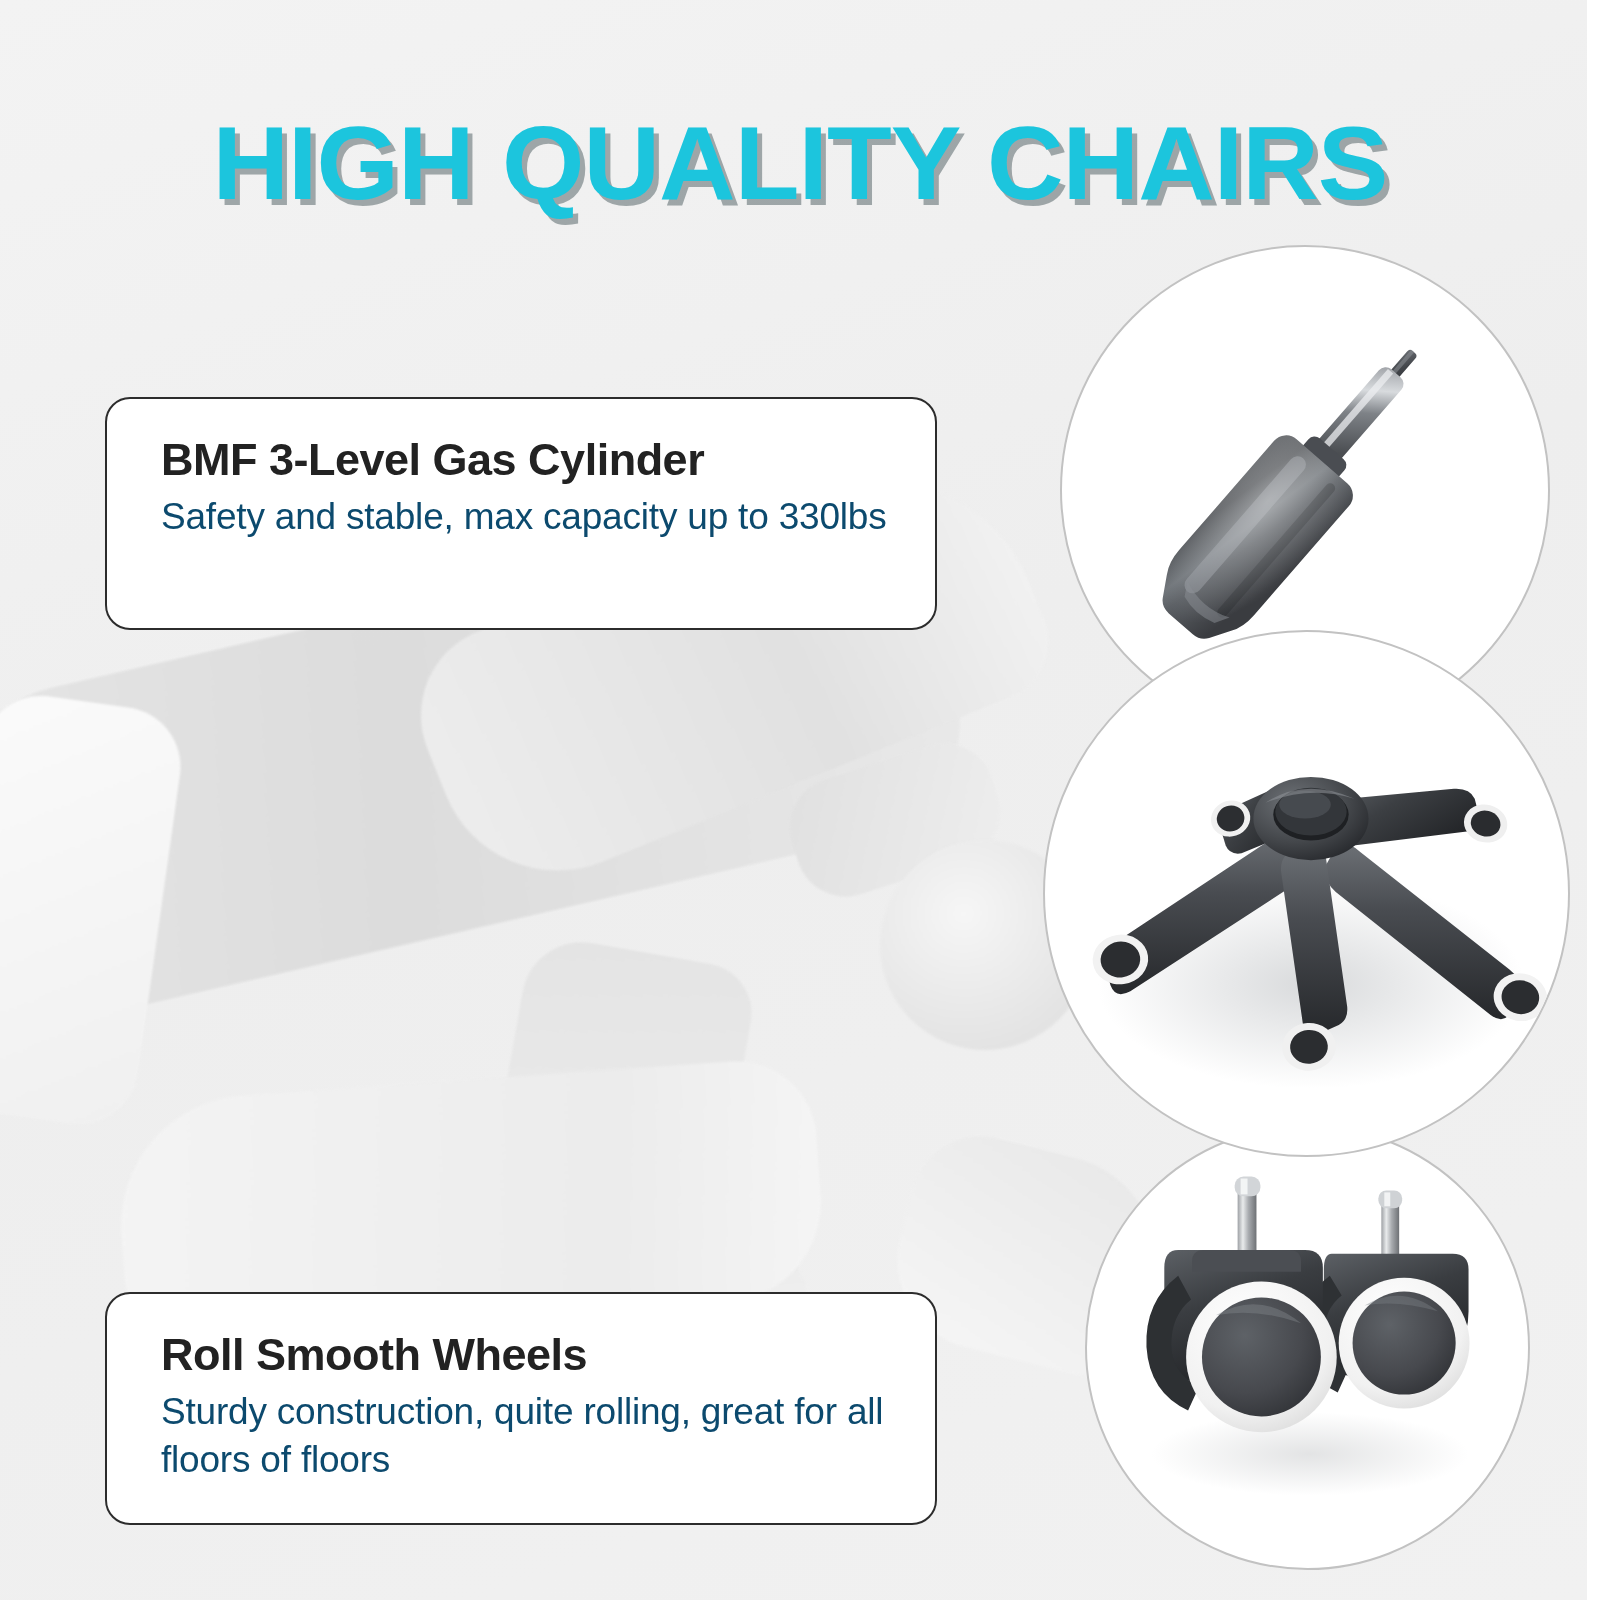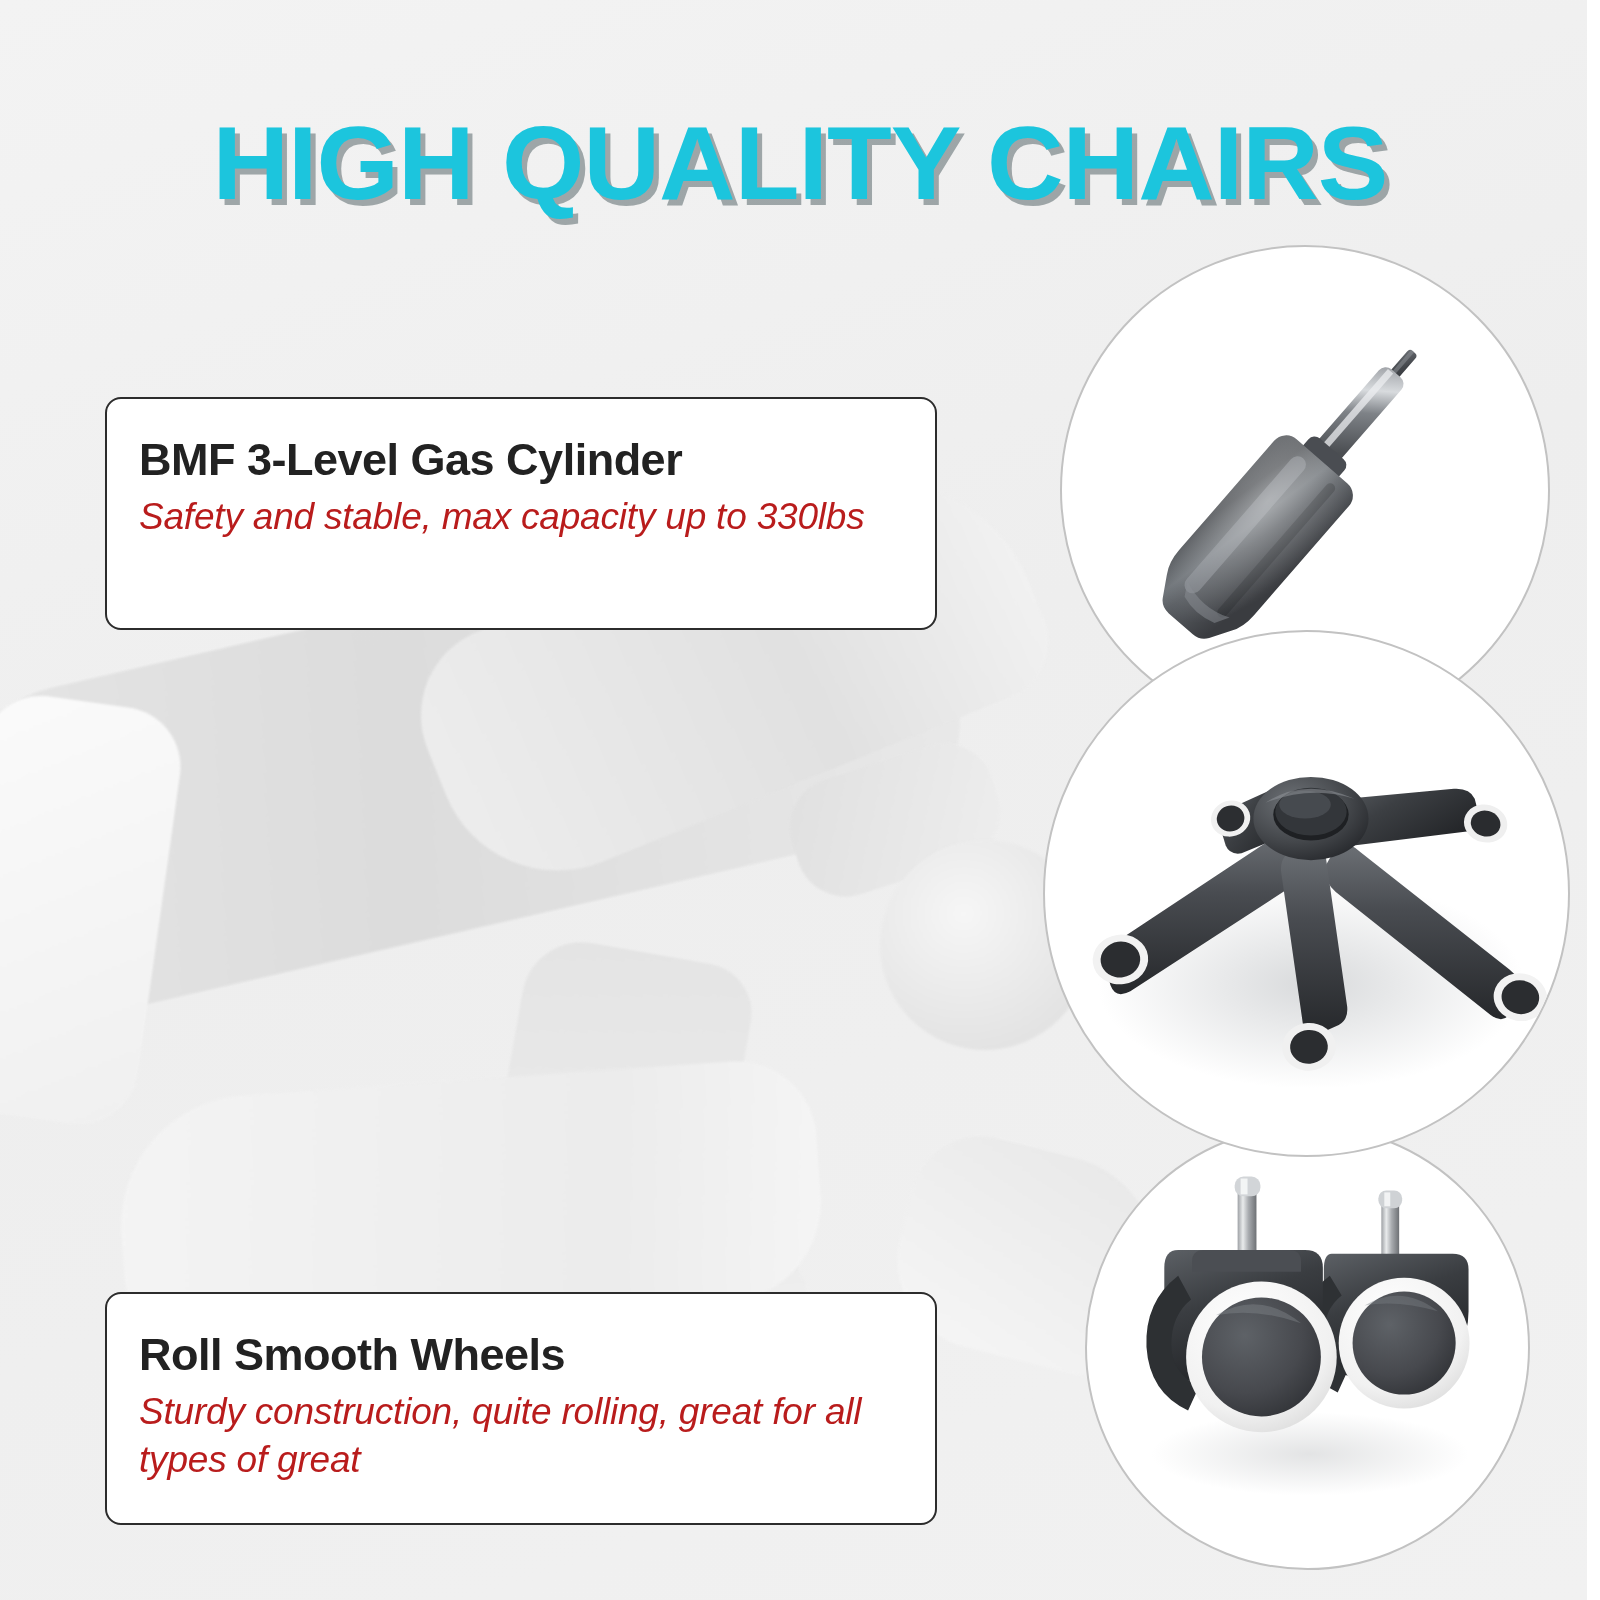--- a/index.html
+++ b/index.html
@@ -109,44 +109,43 @@
     white-space: nowrap;
   }
 
   
   .card {
     position: absolute;
     left: 105px;
     width: 832px;
     background: #ffffff;
     border: 2px solid #2c2c2c;
-    border-radius: 16px;
+    border-radius: 25px;
     box-sizing: border-box;
-    padding: 36px 34px 30px 32px;
+    padding: 36px 34px 30px 54px;
   }
   #card-1 { top: 397px; height: 233px; }
   #card-2 { top: 806px; height: 233px; }
   #card-3 { top: 1292px; height: 233px; }
 
   .card-title {
     margin: 0 0 8px 0;
     font-size: 45px;
     font-weight: 700;
     color: #222222;
     letter-spacing: -0.5px;
     line-height: 1.12;
   }
   .card-desc {
     margin: 0;
     font-size: 37px;
     font-weight: 400;
-    color: #b91c1c;
+    color: #0c4a6e;
     line-height: 1.28;
     letter-spacing: -0.2px;
-    font-style: italic;
   }
 
   
   .photo-circle {
     position: absolute;
     border-radius: 50%;
     background: #ffffff;
     border: 2px solid #c2c2c2;
     box-sizing: border-box;
     overflow: hidden;
@@ -177,21 +176,21 @@
   <h1 class="heading">HIGH QUALITY CHAIRS</h1>
 
   <div class="card" id="card-1">
     <p class="card-title">BMF 3-Level Gas Cylinder</p>
     <p class="card-desc">Safety and stable, max capacity up to 330lbs</p>
   </div>
 
 
   <div class="card" id="card-3">
     <p class="card-title">Roll Smooth Wheels</p>
-    <p class="card-desc">Sturdy construction, quite rolling, great for all types of great</p>
+    <p class="card-desc">Sturdy construction, quite rolling, great for all floors of floors</p>
   </div>
 
   <div class="photo-circle" id="circle-cylinder">
     <svg viewBox="0 0 490 490" xmlns="http://www.w3.org/2000/svg">
       <defs>
         <linearGradient id="cylBody" x1="0" y1="0" x2="1" y2="0.45">
           <stop offset="0%" stop-color="#55585c"></stop>
           <stop offset="22%" stop-color="#4a4d51"></stop>
           <stop offset="48%" stop-color="#6e7378"></stop>
           <stop offset="62%" stop-color="#5a5e63"></stop>

